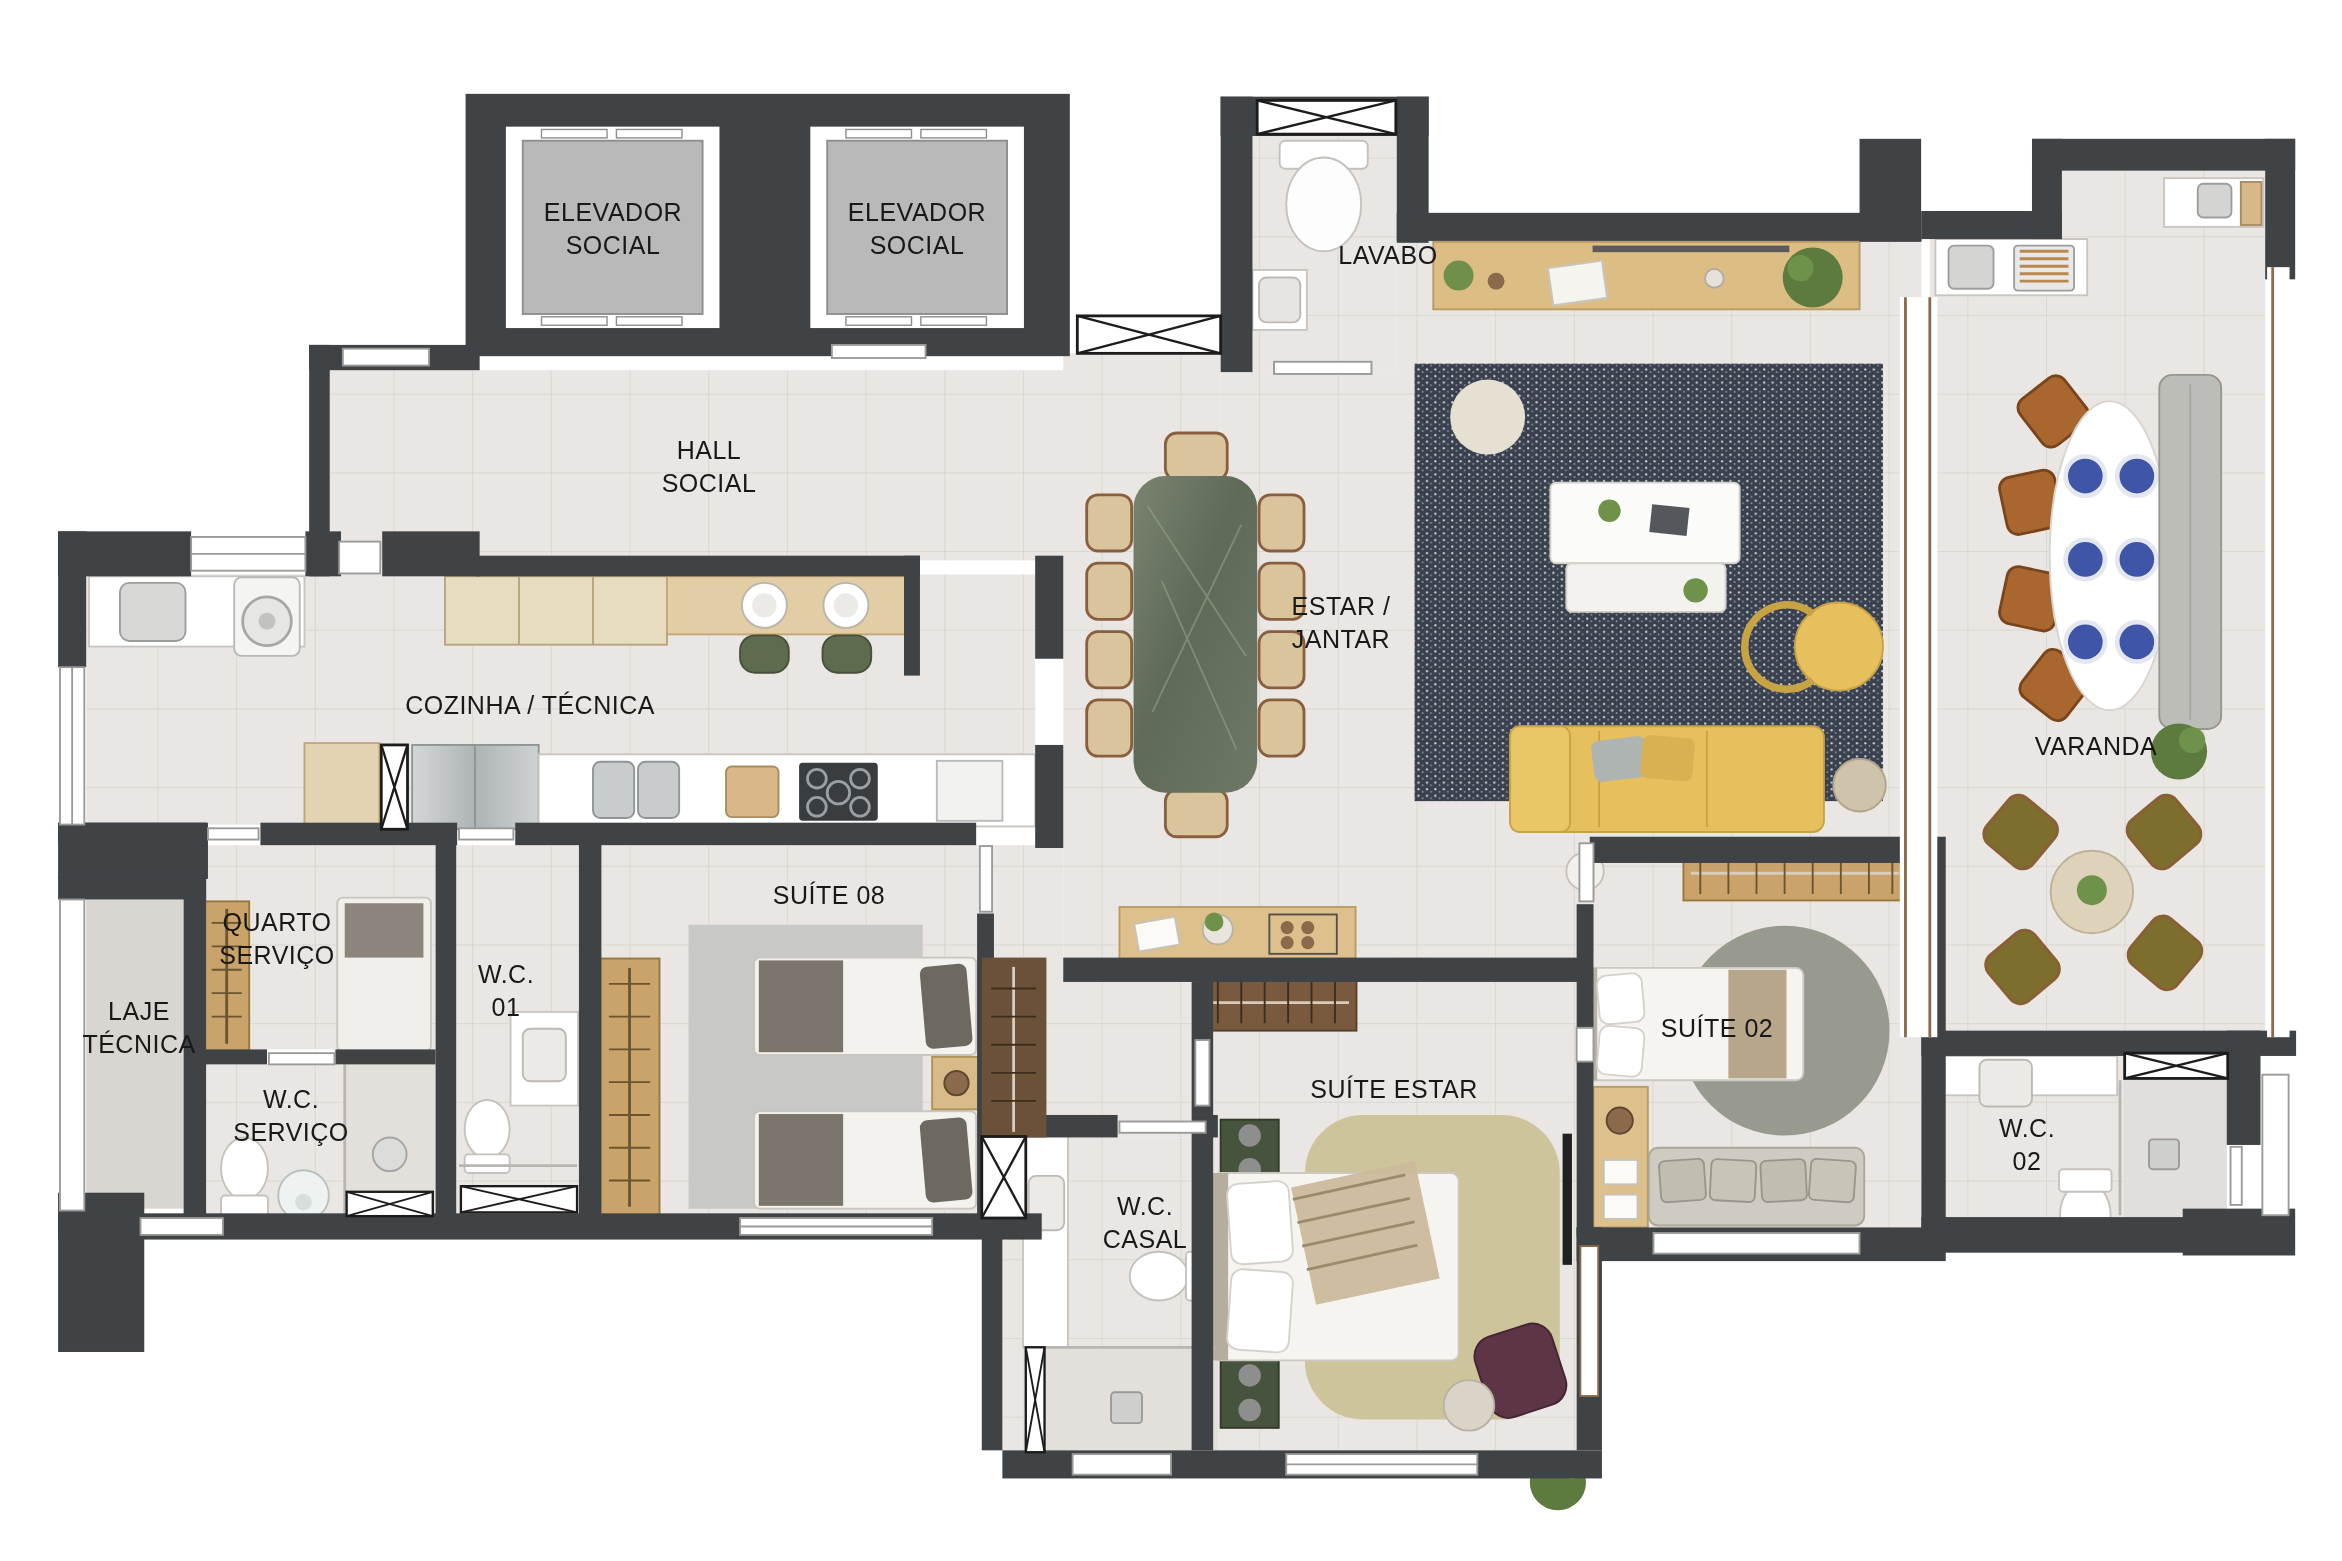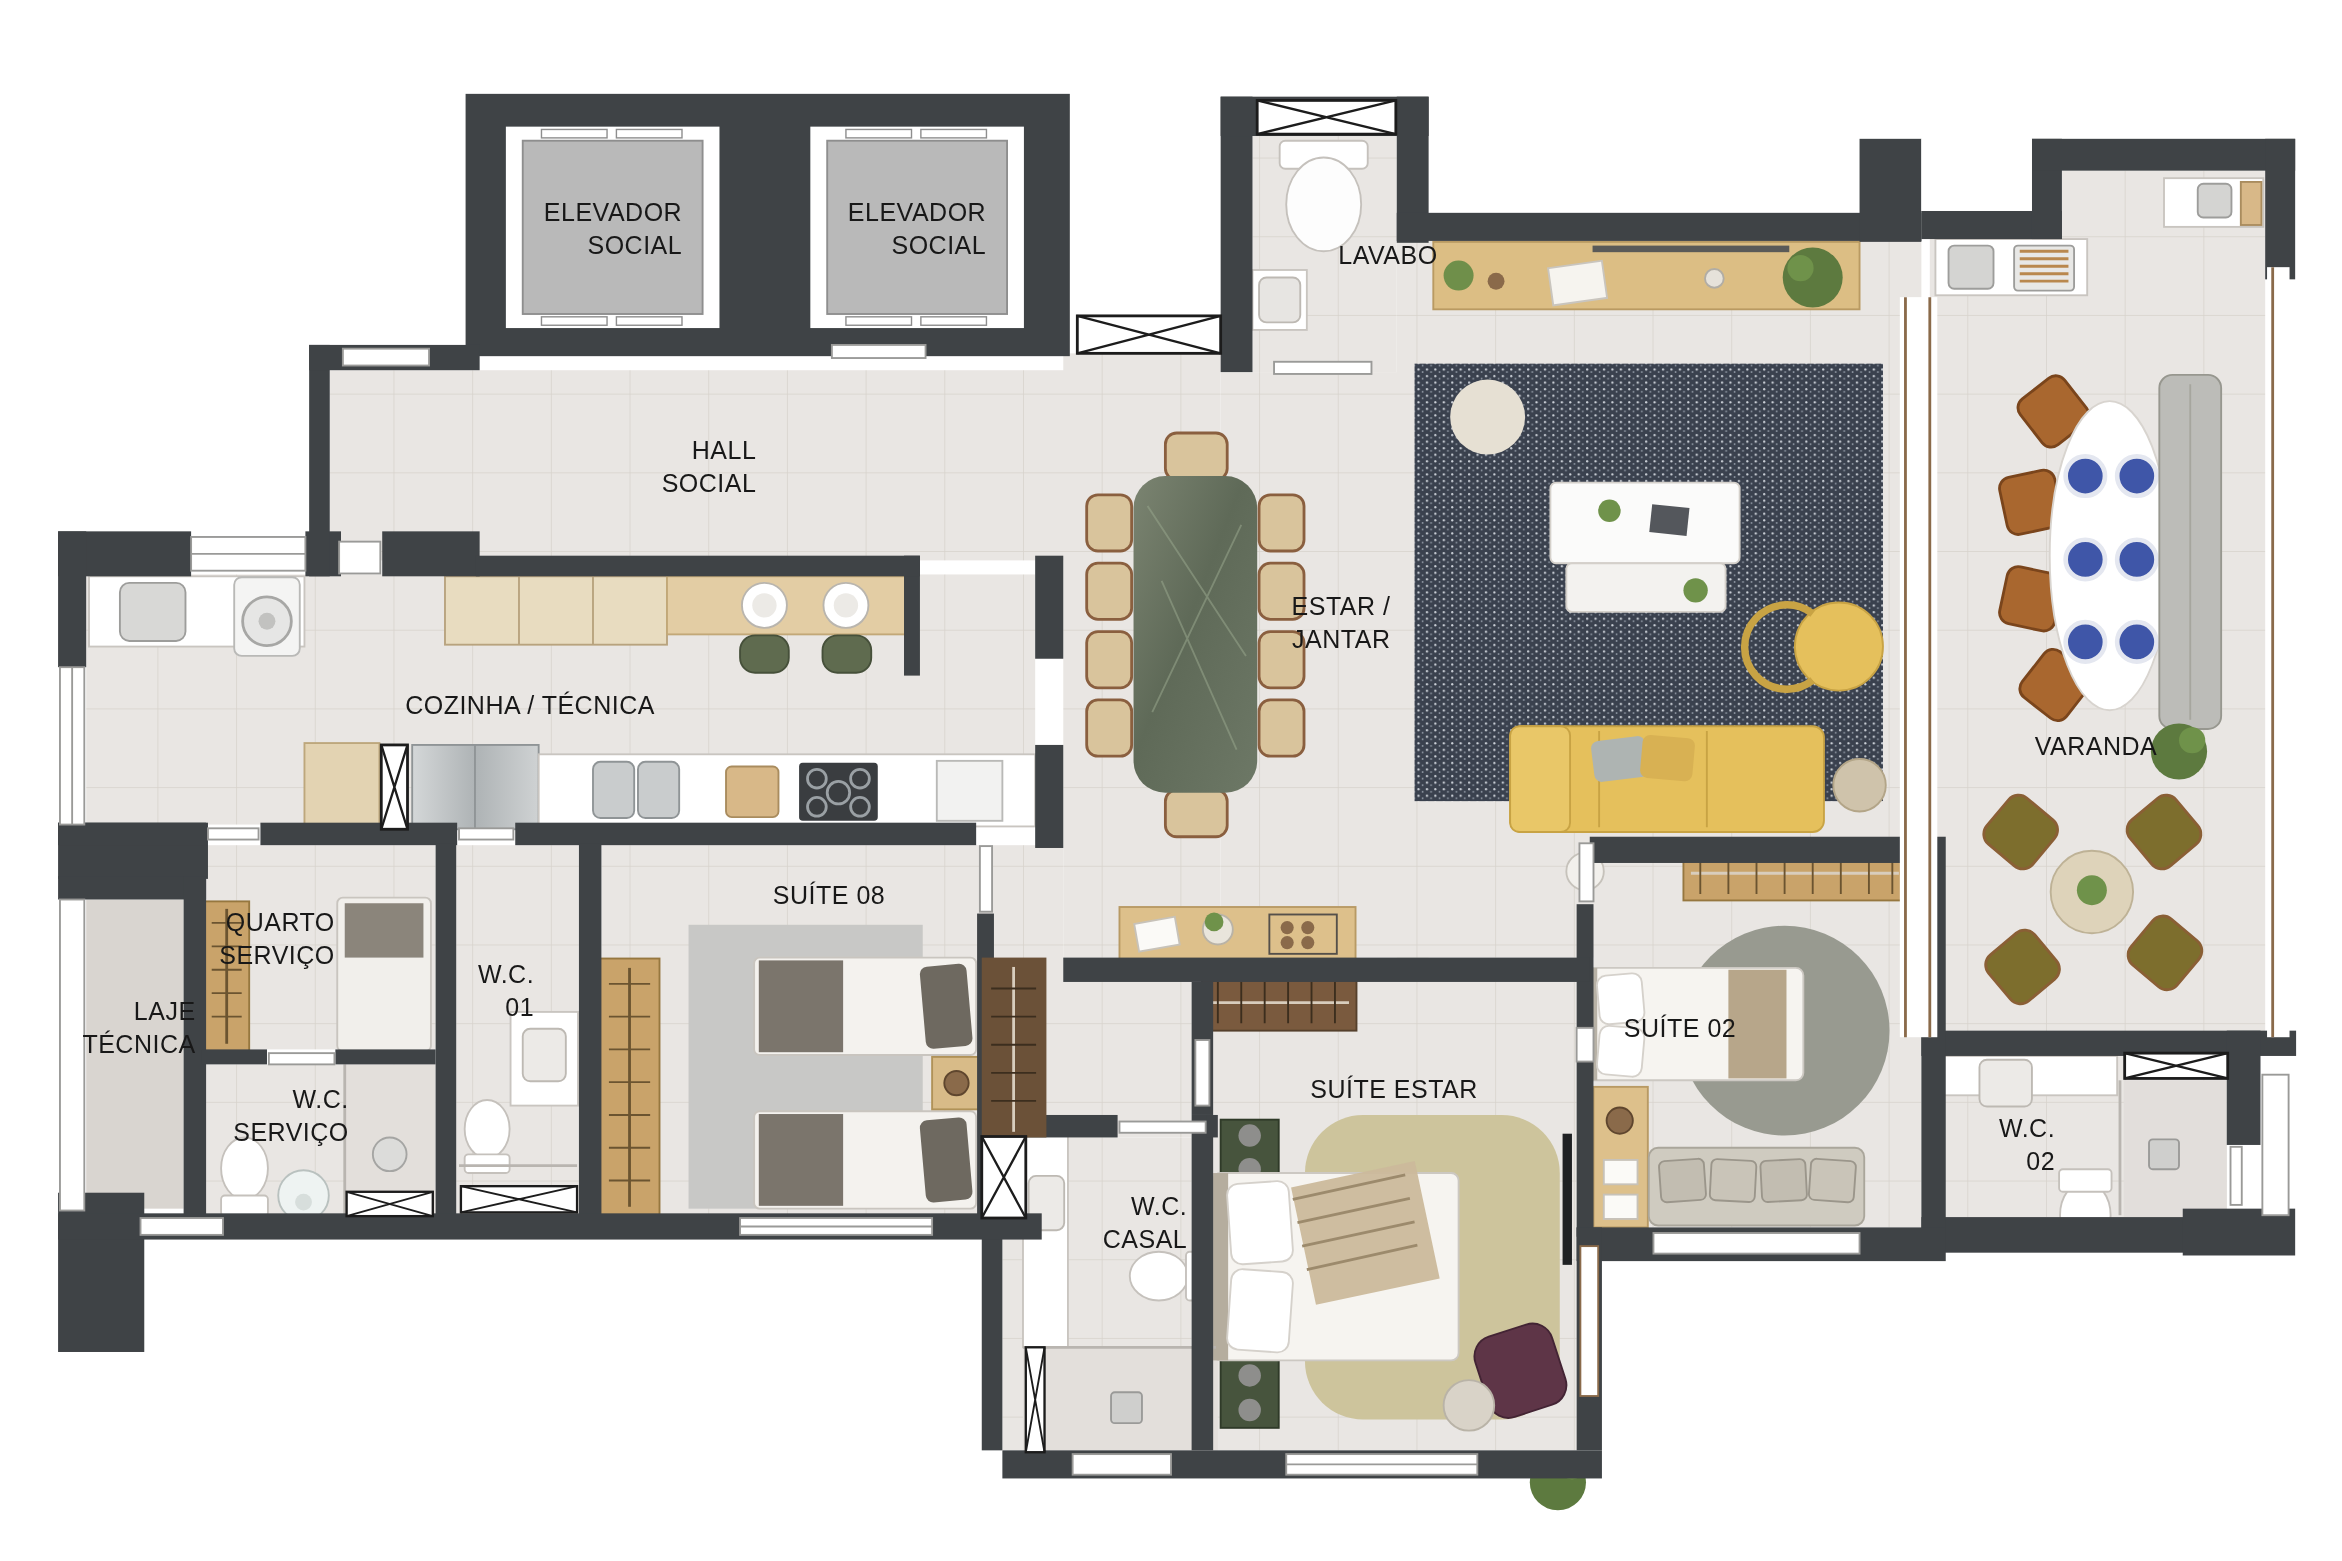--- a/index.html
+++ b/index.html
@@ -1,20 +1,20 @@
 <!DOCTYPE html>
 <html style="font-size:15px"><head>
 <meta charset="utf-8">
 <style>
   html,body{margin:0;padding:0;background:#ffffff;}
   #stage{position:relative;width:2342px;height:1562px;background:#ffffff;overflow:hidden;
          font-family:"Liberation Sans", sans-serif;}
   #plan-svg{position:absolute;left:0;top:0;}
   .room-label{position:absolute;transform:translate(-50%,-50%);white-space:pre-line;
-    text-align:right;font-size:25px;line-height:1.3;color:#181818;letter-spacing:0.5px;
+    text-align:center;font-size:25px;line-height:1.3;color:#181818;letter-spacing:0.5px;
     font-family:"Liberation Sans", sans-serif;}
 </style>
 </head>
 <body>
 
 <div id="stage">
 <svg id="plan-svg" width="2342" height="1562" viewBox="0 0 2500 1667">
   <defs>
     <pattern id="tile" width="84" height="84" patternUnits="userSpaceOnUse">
       <rect width="84" height="84" fill="#e9e6e3"></rect>
@@ -467,17 +467,17 @@
   <div class="room-label" style="left:277px;top:938px">QUARTO
 SERVIÇO</div>
   <div class="room-label" style="left:291px;top:1115px">W.C.
 SERVIÇO</div>
   <div class="room-label" style="left:506px;top:990px">W.C.
 01</div>
   <div class="room-label" style="left:829px;top:895px">SUÍTE 08</div>
   <div class="room-label" style="left:1394px;top:1089px">SUÍTE ESTAR</div>
   <div class="room-label" style="left:1145px;top:1222px">W.C.
 CASAL</div>
-  <div class="room-label" style="left:1680px;top:1028px">SUÍTE 02</div>
+  <div class="room-label" style="left:1717px;top:1028px">SUÍTE 02</div>
   <div class="room-label" style="left:2027px;top:1144px">W.C.
 02</div>
 </div>
 
 
 </body></html>

